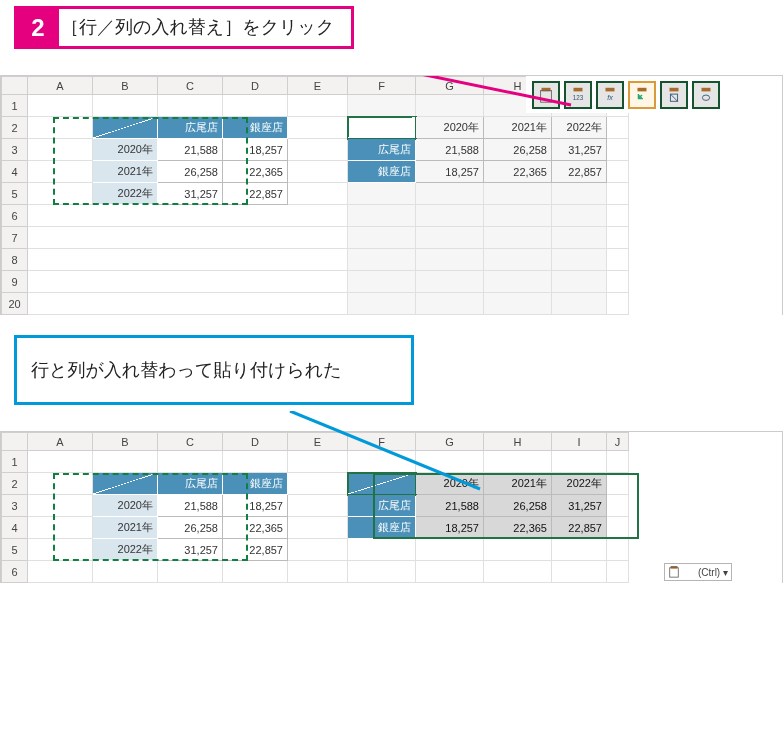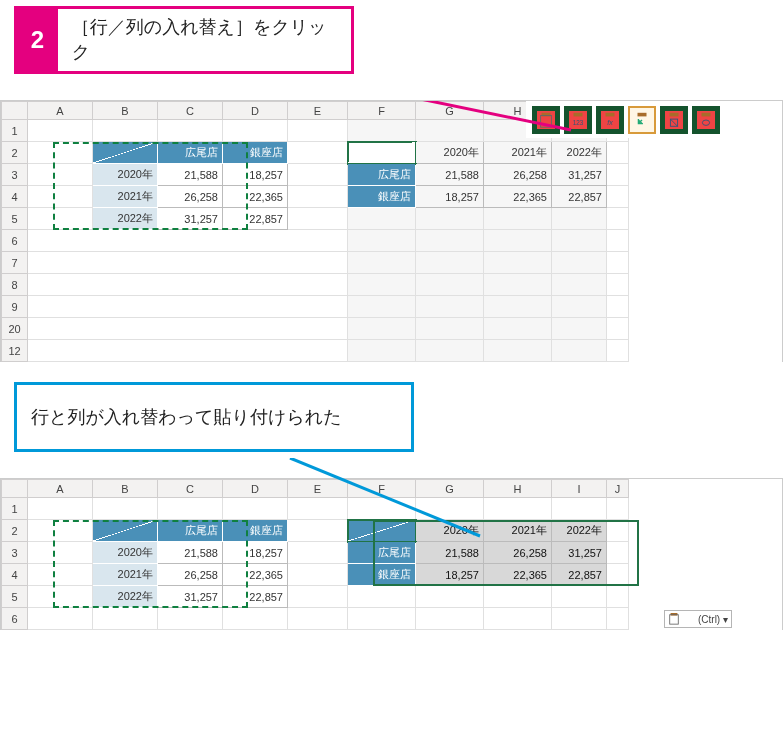--- a/index.html
+++ b/index.html
@@ -24,21 +24,21 @@
     background: #e4007f;
     color: #fff;
     font-size: 24px;
     font-weight: bold;
     width: 42px;
     display: flex;
     align-items: center;
     justify-content: center;
   }
   .callout-magenta .txt {
-    padding: 6px 14px;
+    padding: 6px 2px;
     font-size: 18px;
     line-height: 1.4;
     color: #222;
   }
   .callout-blue {
     border: 3px solid #0099d9;
     padding: 20px 14px;
     font-size: 18px;
     color: #222;
     width: 400px;
@@ -152,22 +152,22 @@
     color: #222;
     margin-bottom: 4px;
   }
   .paste-popup .icons {
     display: flex;
     gap: 4px;
   }
   .paste-icon {
     width: 28px;
     height: 28px;
-    border: 5px solid #14532d;
-    background: #ef4444;
+    border: 2px solid #14532d;
+    background: #e5e5e5;
     display: flex;
     flex-direction: column;
     align-items: center;
     justify-content: center;
     position: relative;
   }
   .paste-icon.highlight {
     border: 2px solid #d89a3a;
     background: #fff6e5;
   }
@@ -394,29 +394,20 @@
           </tr>
     <tr>
             <th class="rowhdr">20</th>
             <td colspan="5"></td>
             <td class="sel-light"></td>
             <td class="sel-light"></td>
             <td class="sel-light"></td>
             <td class="sel-light"></td>
             <td></td>
           </tr>
-    <tr>
-            <th class="rowhdr">12</th>
-            <td colspan="5"></td>
-            <td class="sel-light"></td>
-            <td class="sel-light"></td>
-            <td class="sel-light"></td>
-            <td class="sel-light"></td>
-            <td></td>
-          </tr>
   </tbody>
       </table>
 
   <div class="ants-frame" style="left:52px;top:41px;width:195px;height:88px;"></div>
 </div>
 </div>
 
 <div class="callout-blue">
   <span>行と列が入れ替わって貼り付けられた</span>
 </div>

